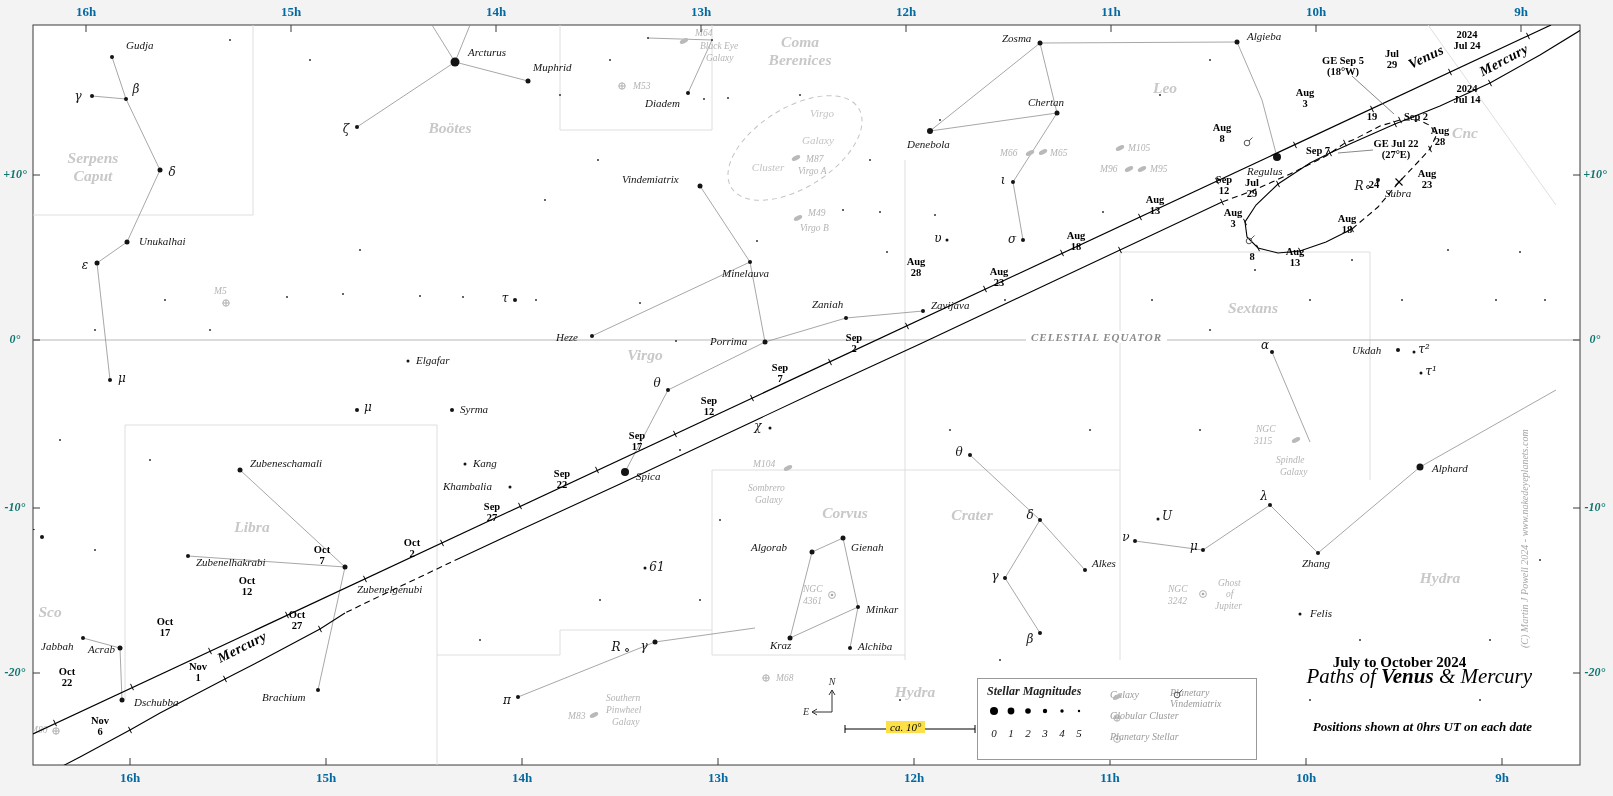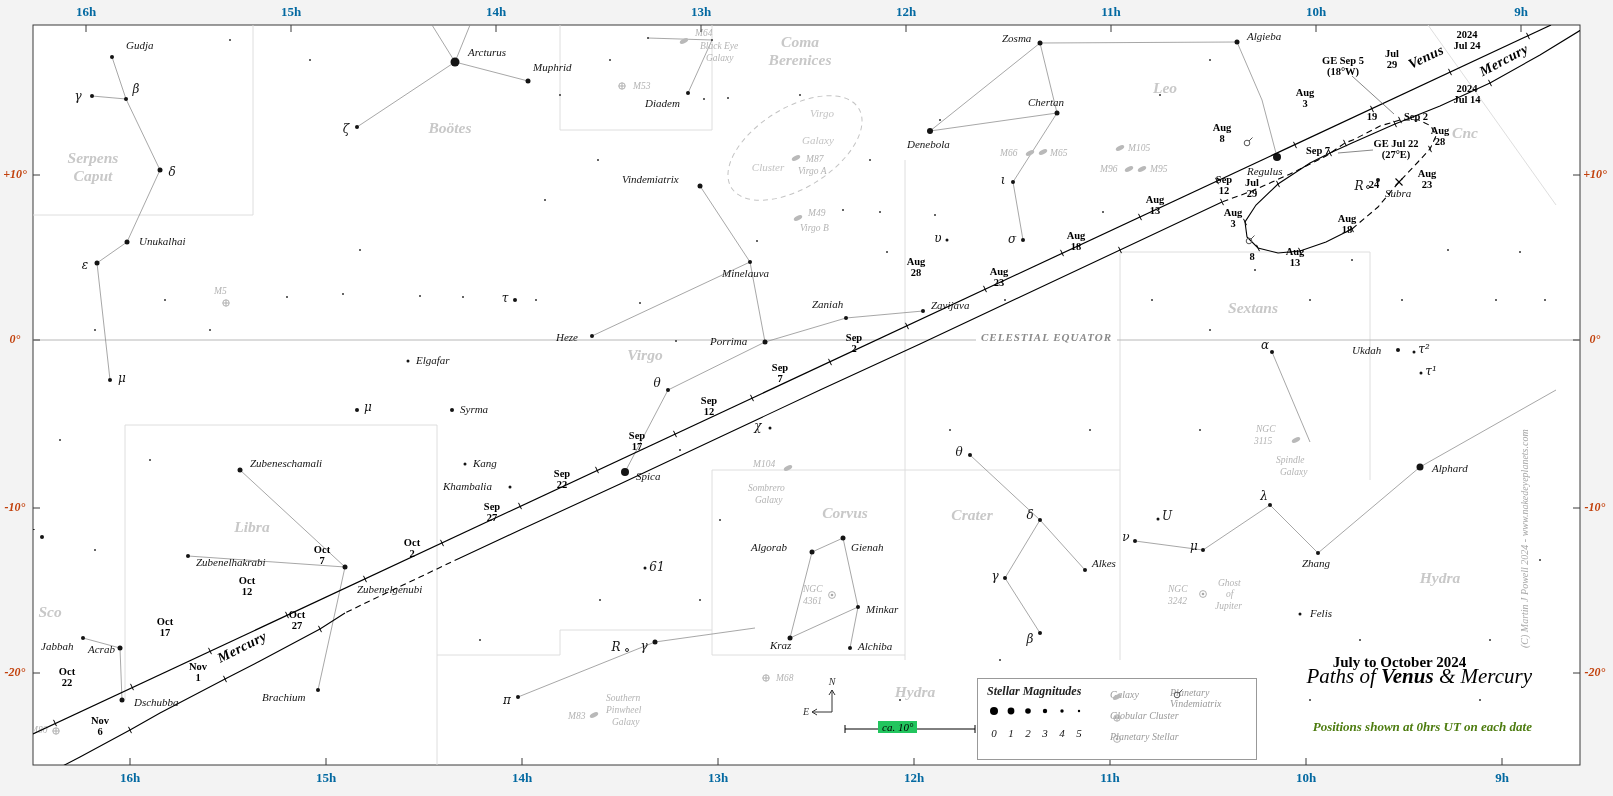--- a/index.html
+++ b/index.html
@@ -1,34 +1,34 @@
 <!DOCTYPE html>
 <html><head>
 <meta charset="utf-8">
 <style>
   html,body{margin:0;padding:0;background:#e8e8e8;}
   .stage{position:relative;width:1613px;height:796px;background:#f3f3f3;overflow:hidden;
          font-family:"Liberation Serif", serif;}
   svg{position:absolute;left:0;top:0;}
   .ov{position:absolute;white-space:nowrap;}
   .axis-ra{font:bold 13px "Liberation Serif",serif;color:#0369a1;transform:translateX(-50%);}
-  .axis-dec{font:bold italic 12px "Liberation Serif",serif;color:#c2410c;transform:translateX(-50%);}
+  .axis-dec{font:bold italic 12px "Liberation Serif",serif;color:#0f766e;transform:translateX(-50%);}
   .equator-label{font:bold italic 11px "Liberation Serif",serif;color:#8a8a8a;background:#fff;
                  padding:0 5px;letter-spacing:1px;}
-  .scale-label{font:italic 11px "Liberation Serif",serif;color:#000;background:#22c55e;padding:0 4px;}
+  .scale-label{font:italic 11px "Liberation Serif",serif;color:#000;background:#fde047;padding:0 4px;margin-left:8px;}
   .legend-box{position:absolute;background:#fff;border:1px solid #999;}
   .legend-heading{position:absolute;left:9px;top:5px;font:bold italic 12px "Liberation Serif",serif;color:#222;}
   .legend-item{position:absolute;display:flex;align-items:center;gap:4px;
                font:italic 10px "Liberation Serif",serif;color:#9a9a9a;}
   .legend-conj{position:absolute;display:flex;align-items:flex-start;gap:3px;
                font:italic 10px "Liberation Serif",serif;color:#9a9a9a;line-height:11px;}
   .title-line1{font:italic 21px "Liberation Serif",serif;color:#000000;}
   .title-line1 b{font-weight:bold;}
   .title-line2{font:bold 15px "Liberation Serif",serif;color:#000;text-align:center;}
-  .title-line3{font:bold italic 13px "Liberation Serif",serif;color:#4d7c0f;margin-left:36px;}
+  .title-line3{font:bold italic 13px "Liberation Serif",serif;color:#000000;margin-left:36px;}
   .copyright{font:italic 10px "Liberation Serif",serif;color:#a8a8a8;
              transform:rotate(-90deg);transform-origin:0 0;}
   
   .st-star{font:italic 11px "Liberation Serif",serif;fill:#141414;}
   .st-greek{font:italic 12px "DejaVu Serif",serif;fill:#141414;}
   .st-const{font:bold italic 15.5px "Liberation Serif",serif;fill:#c8c8c8;}
   .st-dso{font:italic 9.5px "Liberation Serif",serif;fill:#b4b4b4;}
   .st-cluster{font:italic 11px "Liberation Serif",serif;fill:#c4c4c4;}
   .st-date{font:bold 10.5px "Liberation Serif",serif;fill:#000;}
   .st-planet{font:bold italic 14px "Liberation Serif",serif;fill:#000;letter-spacing:.5px;}
@@ -513,21 +513,21 @@
       <line x1="832" y1="690" x2="829" y2="695" stroke="#333" stroke-width="1"></line>
       <line x1="832" y1="690" x2="835" y2="695" stroke="#333" stroke-width="1"></line>
       <line x1="832" y1="712" x2="812" y2="712" stroke="#333" stroke-width="1"></line>
       <line x1="812" y1="712" x2="817" y2="709" stroke="#333" stroke-width="1"></line>
       <line x1="812" y1="712" x2="817" y2="715" stroke="#333" stroke-width="1"></line>
       <text x="832" y="685" class="st-compass" text-anchor="middle">N</text>
       <text x="806" y="715" class="st-compass" text-anchor="middle">E</text>
     </svg>
 
   <div id="overlay">
-    <div class="ov equator-label" style="left:976px;top:331px;">CELESTIAL EQUATOR</div>
+    <div class="ov equator-label" style="left:1026px;top:331px;">CELESTIAL EQUATOR</div>
 
     <div class="ov scale-label" style="left:878px;top:721px;">ca. 10°</div>
 
     <div class="ov legend-box" id="legend" style="left: 977px; top: 678px; width: 278px; height: 80px;">
       <div class="legend-heading">Stellar Magnitudes</div>
       <div id="legend-mags">
           <svg width="120" height="46" style="position: absolute; left: 6px; top: 20px;">
             <circle cx="10" cy="12" r="4" fill="#000"></circle>
             <text x="10" y="38" text-anchor="middle" class="st-legnum">0</text>
             <circle cx="27" cy="12" r="3.4" fill="#000"></circle>

